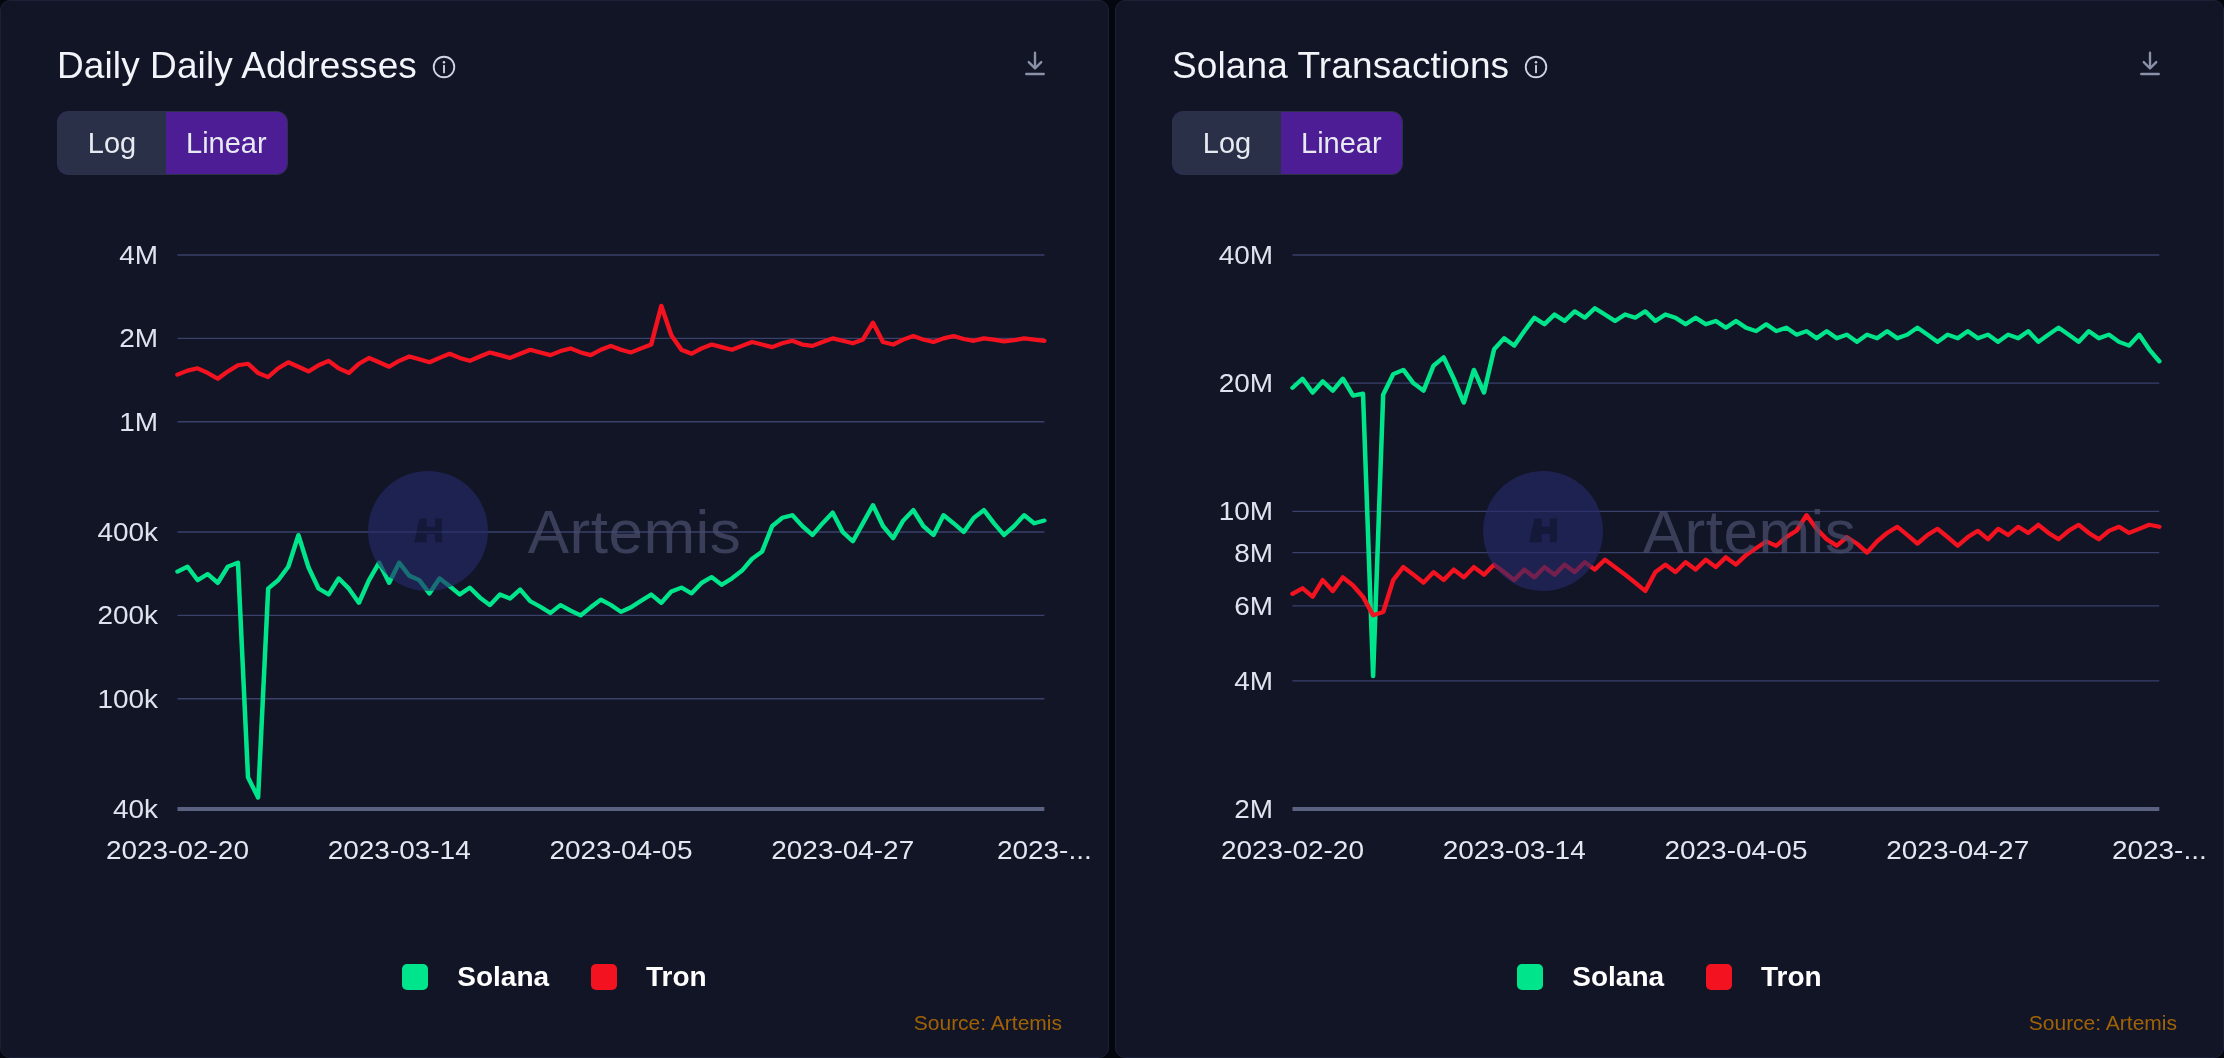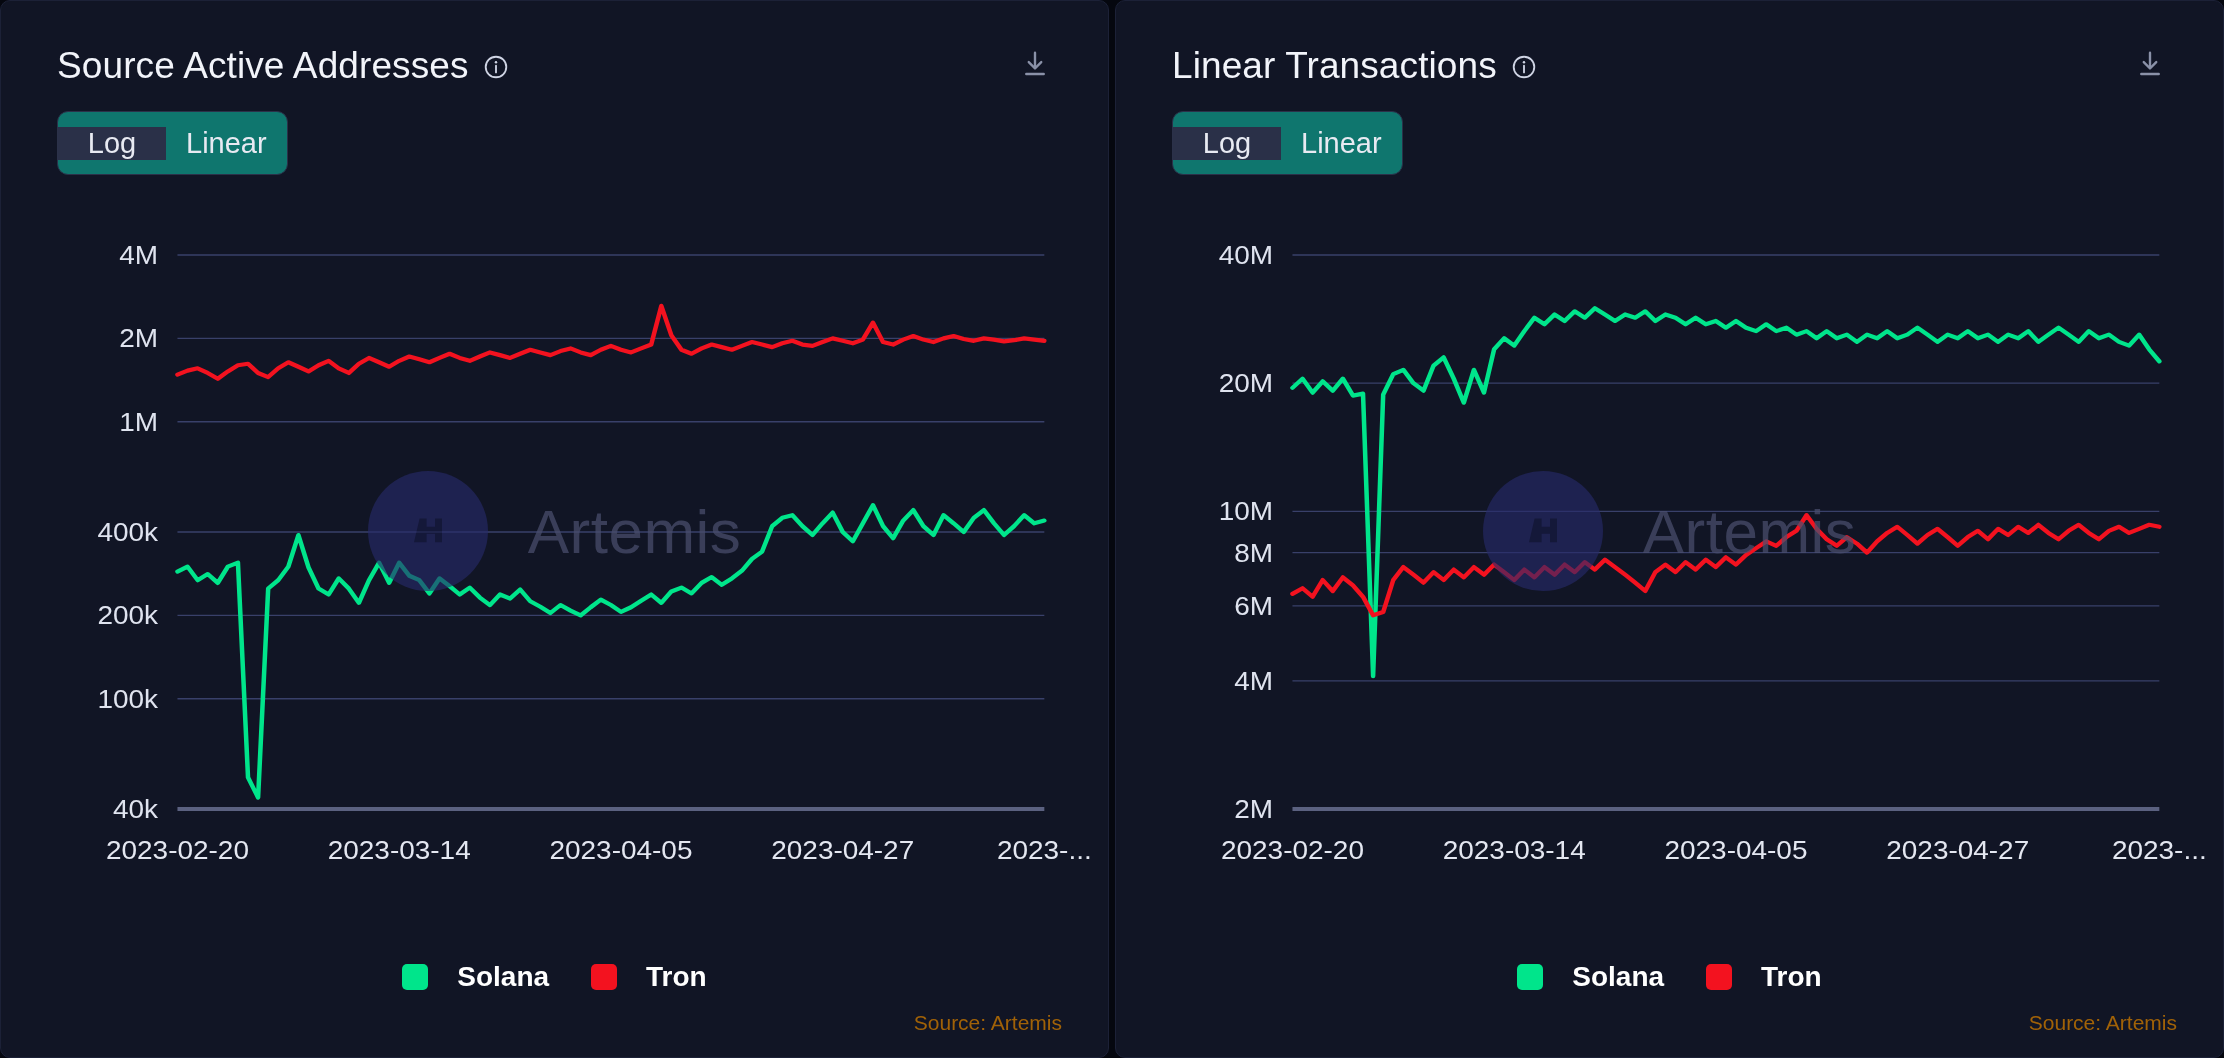--- a/index.html
+++ b/index.html
@@ -30,21 +30,21 @@
   .info-icon{
     width:26px;height:26px;flex:none;display:block;margin-top:3px;
   }
   .dl-btn{
     width:34px;height:34px;display:flex;align-items:center;justify-content:center;
     cursor:pointer;
   }
   .toggle{
     position:absolute;top:110px;left:56px;
     display:flex;border:1px solid #2b3149;border-radius:11px;
-    overflow:hidden;background:#0f766e;height:62px;align-items:center;
+    overflow:hidden;background:#4c1d95;height:62px;
   }
   .toggle-opt{
     display:flex;align-items:center;justify-content:center;
     min-width:108px;padding:0 20px;font-size:29px;color:#e8eaf2;
     cursor:pointer;background:transparent;border:0;
     font-family:inherit;
   }
   .toggle-opt.active{background:#2a3048;}
   .plot{
     position:absolute;left:56px;right:40px;top:240px;height:650px;
@@ -80,21 +80,21 @@
 </style>
 </head>
 <body>
 
 <div class="dashboard">
 
   <section class="panel">
 
     <div class="panel-header">
       <div class="title-row">
-        <span class="panel-title">Source Active Addresses</span>
+        <span class="panel-title">Daily Daily Addresses</span>
         <span>
           <svg class="info-icon" viewBox="0 0 24 24" fill="none" stroke="#cfd4e4" stroke-width="1.7">
             <circle cx="12" cy="12" r="9.5"></circle>
             <circle cx="12" cy="7.6" r="1.15" fill="#cfd4e4" stroke="none"></circle>
             <path d="M12 10.8 L12 17" stroke-linecap="round"></path>
           </svg>
         </span>
       </div>
       <div class="dl-btn">
         <svg viewBox="0 0 24 24" width="30" height="30" fill="none" stroke="#8a91a8" stroke-width="1.9" stroke-linecap="round" stroke-linejoin="round">
@@ -156,21 +156,21 @@
       </div>
     </div>
 
     <div class="source">Source: Artemis</div>
   </section>
 
   <section class="panel">
 
     <div class="panel-header">
       <div class="title-row">
-        <span class="panel-title">Linear Transactions</span>
+        <span class="panel-title">Solana Transactions</span>
         <span>
           <svg class="info-icon" viewBox="0 0 24 24" fill="none" stroke="#cfd4e4" stroke-width="1.7">
             <circle cx="12" cy="12" r="9.5"></circle>
             <circle cx="12" cy="7.6" r="1.15" fill="#cfd4e4" stroke="none"></circle>
             <path d="M12 10.8 L12 17" stroke-linecap="round"></path>
           </svg>
         </span>
       </div>
       <div class="dl-btn">
         <svg viewBox="0 0 24 24" width="30" height="30" fill="none" stroke="#8a91a8" stroke-width="1.9" stroke-linecap="round" stroke-linejoin="round">

